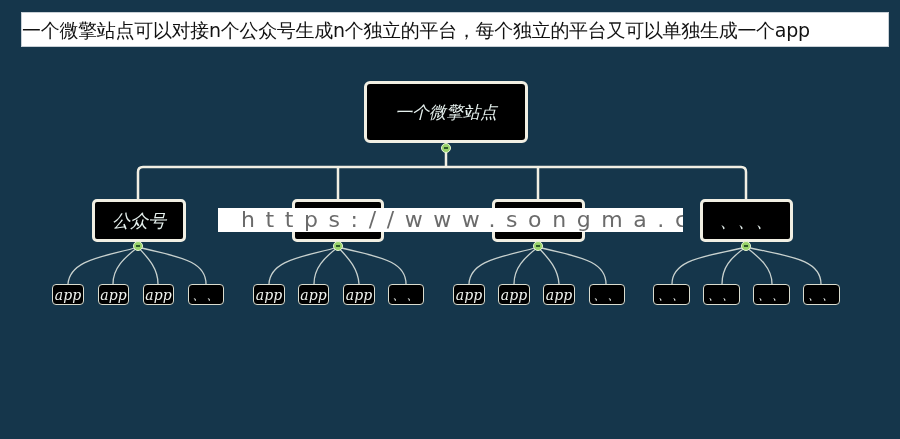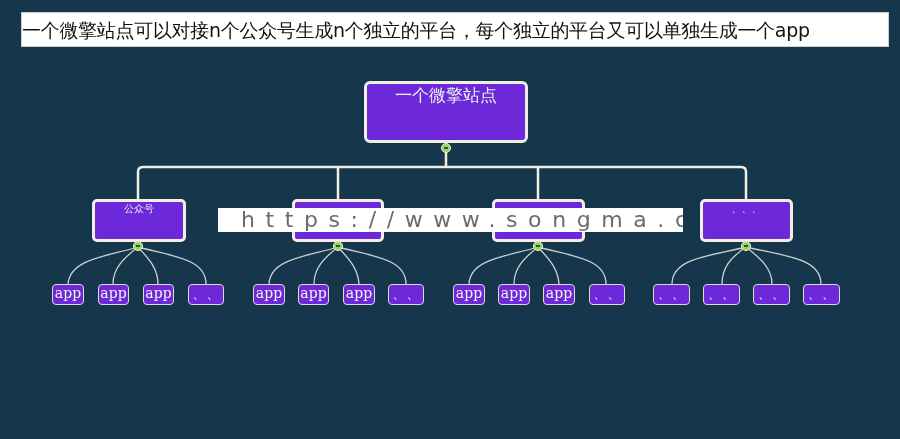--- a/index.html
+++ b/index.html
@@ -15,29 +15,30 @@
     background: #ffffff; border: 1px solid #c8d0d6;
     color: #111; font-size: 19px; line-height: 34px;
     white-space: nowrap; overflow: hidden; padding-left: 0;
     letter-spacing: -0.3px;
   }
 
   svg.connectors { position: absolute; left: 0; top: 0; }
 
   .node {
     position: absolute;
-    background: #6d28d9;
+    background: #000000;
     border: 3px solid #f1efe3;
     border-radius: 5px;
     color: #e6f1ee;
-    display: flex; justify-content: center;
+    display: flex; align-items: center; justify-content: center;
     white-space: nowrap;
+    font-style: italic;
   }
   .node.root { font-size: 17px; border-radius: 6px; }
-  .node.branch { font-size: 10px; }
+  .node.branch { font-size: 18px; }
   .node.leaf {
     border-width: 1.5px; border-color: #d9dccf; border-radius: 4px;
     font-family: "DejaVu Serif", "Liberation Serif", serif;
     font-size: 14px; color: #f0f4f0;
   }
 
   .toggle {
     position: absolute; width: 10px; height: 10px; border-radius: 50%;
     background: #9ad36a; border: 1.5px solid #e8f5d6;
   }

